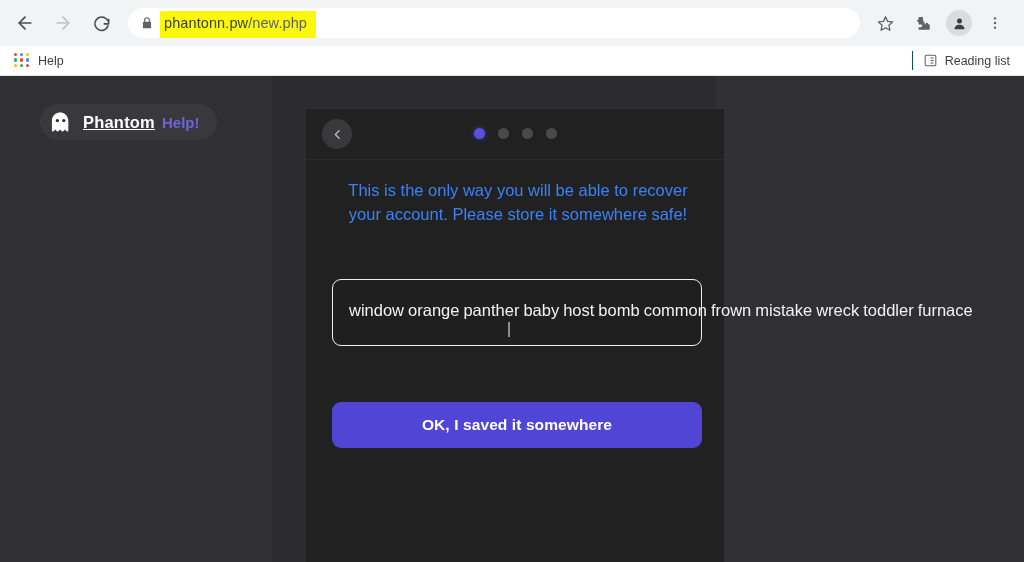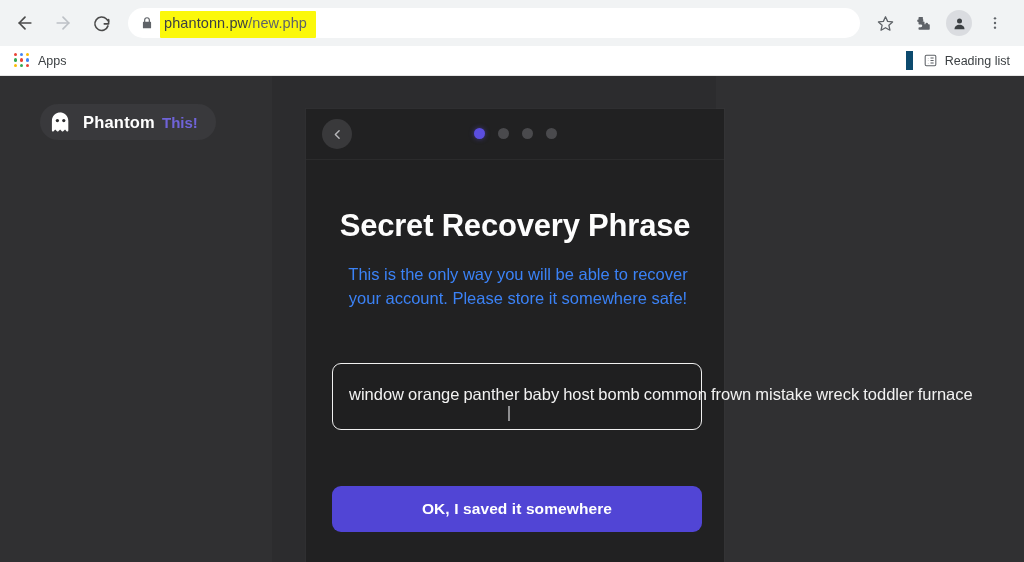--- a/index.html
+++ b/index.html
@@ -136,21 +136,21 @@
   .apps-grid i { display: block; border-radius: 50%; width: 3.2px; height: 3.2px; }
   .apps-label {
     font-size: 12.5px;
     color: #3c4043;
   }
   .bm-spacer { flex: 1 1 auto; }
   .reading-list {
     display: flex;
     align-items: center;
     padding: 2px 4px 2px 10px;
-    border-left: 7px solid #0c4a6e;
+    border-left: 1px solid #0c4a6e;
     margin-left: 6px;
   }
   .reading-icon {
     width: 15px; height: 15px;
     margin-right: 7px;
     color: #5f6368;
     flex: 0 0 auto;
   }
   .reading-label { font-size: 12.5px; color: #3c4043; }
 
@@ -185,20 +185,21 @@
   .ghost {
     width: 25px; height: 25px;
     flex: 0 0 auto;
     margin-right: 10px;
   }
   .logo-name {
     font-size: 16.5px;
     font-weight: bold;
     color: #ffffff;
     letter-spacing: 0.2px;
+    text-decoration: underline;
   }
   .logo-beta {
     font-size: 15px;
     font-weight: bold;
     color: #6f63d8;
     margin-left: 7px;
   }
 
   .help {
     position: absolute;
@@ -382,21 +383,21 @@
         <i style="background:#ea4335"></i>
           <i style="background:#4285f4"></i>
           <i style="background:#fbbc05"></i>
         <i style="background:#34a853"></i>
           <i style="background:#ea4335"></i>
           <i style="background:#4285f4"></i>
         <i style="background:#fbbc05"></i>
           <i style="background:#34a853"></i>
           <i style="background:#ea4335"></i>
       </span>
-      <span class="apps-label">Apps</span>
+      <span class="apps-label">Help</span>
     </div>
     <div class="bm-spacer"></div>
     <div class="reading-list">
       <svg class="reading-icon" viewBox="0 0 24 24" fill="none" stroke="currentColor" stroke-width="1.7">
         <rect x="3.5" y="3.5" width="17" height="17" rx="2"></rect>
         <line x1="8.5" y1="8" x2="8.5" y2="8.2"></line>
         <line x1="12" y1="8" x2="17" y2="8"></line>
         <line x1="8.5" y1="12" x2="8.5" y2="12.2"></line>
         <line x1="12" y1="12" x2="17" y2="12"></line>
         <line x1="8.5" y1="16" x2="8.5" y2="16.2"></line>
@@ -412,42 +413,41 @@
   <div class="side-panel side-left"></div>
   <div class="side-panel side-right"></div>
 
   <div class="logo-badge">
     <svg class="ghost" viewBox="0 0 32 32" fill="#ffffff">
       <path d="M16 3C9.9 3 5 7.9 5 14v12.2c0 1.2 1.4 1.8 2.2.9l2-2.1 2.3 2.2c.5.5 1.3.5 1.8 0l2.2-2.1 2.2 2.1c.5.5 1.3.5 1.8 0l2.3-2.2 2 2.1c.8.9 2.2.3 2.2-.9V14c0-6.1-4.9-11-11-11z"></path>
       <circle cx="12" cy="13.5" r="2.1" fill="#2c2c2e"></circle>
       <circle cx="20.2" cy="13.5" r="2.1" fill="#2c2c2e"></circle>
     </svg>
     <span class="logo-name">Phantom</span>
-    <span class="logo-beta">This!</span>
+    <span class="logo-beta">Help!</span>
   </div>
 
 
   <div class="card">
 
     <div class="card-header">
       <div class="back-btn">
         <svg width="13" height="13" viewBox="0 0 24 24" fill="none" stroke="currentColor" stroke-width="2.6" stroke-linecap="round" stroke-linejoin="round">
           <polyline points="15 5 8 12 15 19"></polyline>
         </svg>
       </div>
       <div class="dots">
         <span class="dot active"></span>
         <span class="dot"></span>
         <span class="dot"></span>
         <span class="dot"></span>
       </div>
     </div>
 
     <div class="card-body">
-      <h1 class="title">Secret Recovery Phrase</h1>
       <p class="warning">This is the only way you will be able to recover your account. Please store it somewhere safe!</p>
 
       <div class="seed-box">
         <div class="seed-words"><span>window</span><span>orange</span><span>panther</span><span>baby</span><span>host</span><span>bomb</span><span>common</span><span>frown</span><span>mistake</span><span>wreck</span><span>toddler</span><span>furnace</span></div>
         <span class="caret"></span>
       </div>
 
       <button class="ok-btn">OK, I saved it somewhere</button>
     </div>
   </div>

